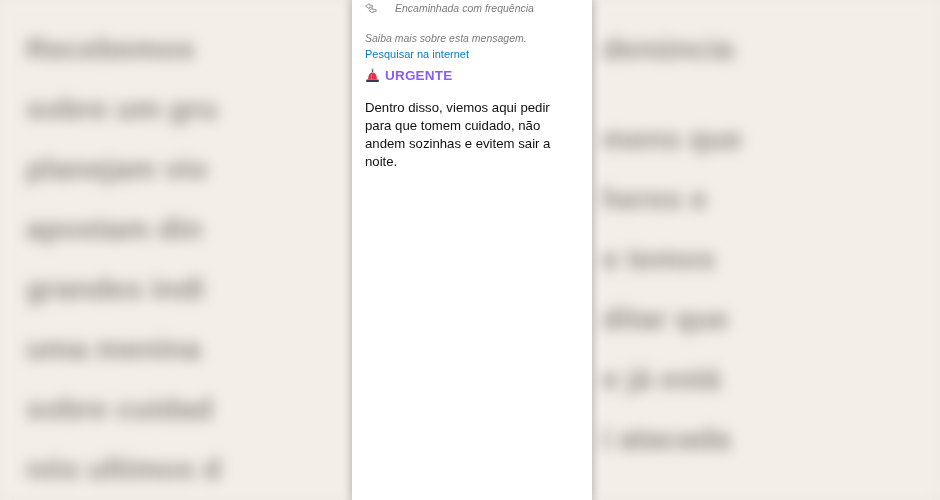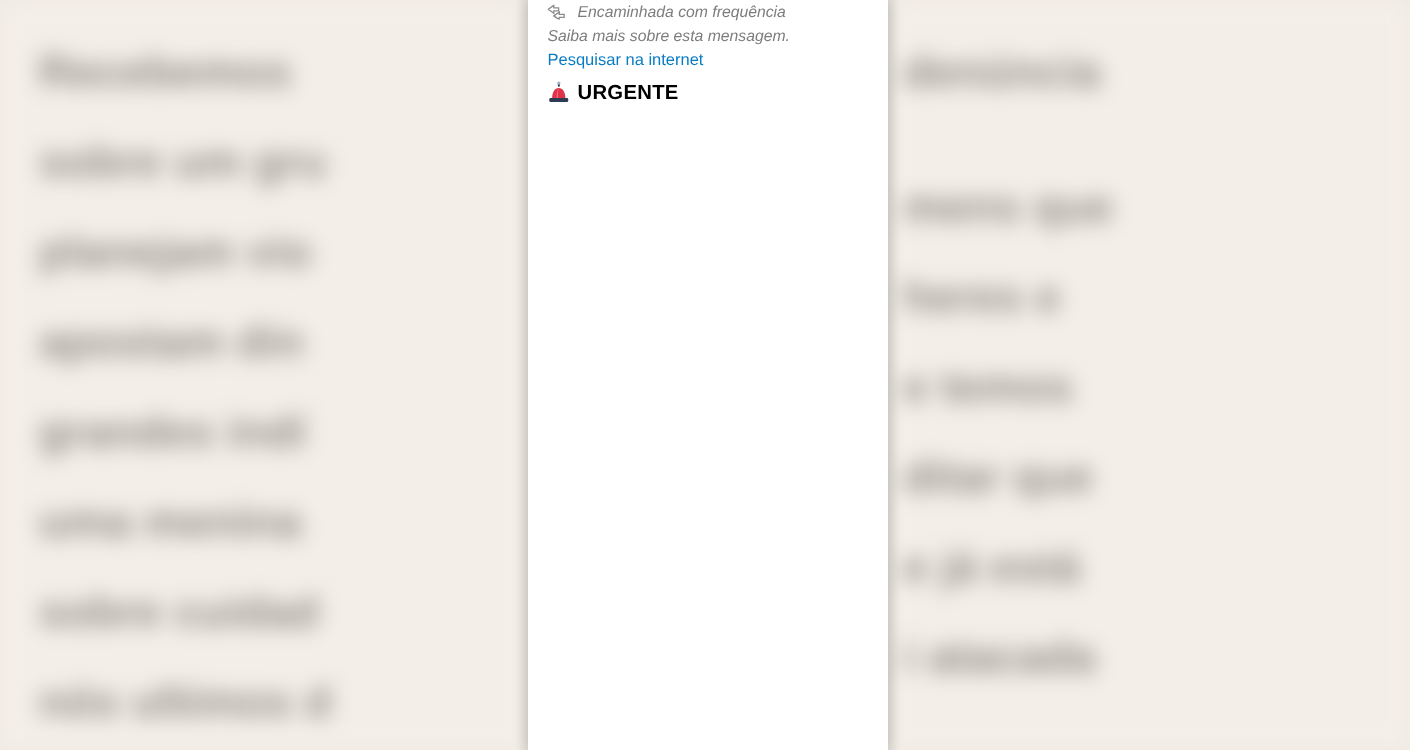--- a/index.html
+++ b/index.html
@@ -76,40 +76,40 @@
   }
   .panel-inner {
     padding: 0 13px 0 13px;
     box-sizing: border-box;
     width: 240px;
   }
 
   .fwd-row {
     display: flex;
     align-items: center;
-    gap: 8px;
+    gap: 18px;
     margin-top: 2px;
     color: #7d7d7d;
     font-size: 10.5px;
     font-style: italic;
   }
   .fwd-icon {
     display: inline-block;
     width: 12px;
     height: 10px;
     position: relative;
     flex: 0 0 auto;
   }
   .fwd-icon svg { display: block; }
 
   .learn-more {
     color: #7d7d7d;
     font-size: 10.5px;
     font-style: italic;
-    margin-top: 4px;
+    margin-top: 18px;
     line-height: 1.15;
   }
 
   .search-link {
     color: #0a7cc4;
     font-size: 11px;
     margin-top: 4px;
     line-height: 1.2;
     cursor: pointer;
   }
@@ -121,21 +121,21 @@
     margin-top: 7px;
   }
   .siren {
     width: 15px;
     height: 15px;
     flex: 0 0 auto;
   }
   .urgente-text {
     font-size: 13.5px;
     font-weight: 700;
-    color: #000000;
+    color: #8b5cf6;
     letter-spacing: .2px;
   }
 
   .body-text {
     margin-top: 16px;
     font-size: 13.2px;
     line-height: 1.37;
     color: #111111;
   }
   .body-text p { margin: 0 0 15px 0; }
@@ -211,19 +211,20 @@
             <path d="M3.1 11.4 C3.1 7.2 4.9 4.6 7.5 4.6 C10.1 4.6 11.9 7.2 11.9 11.4 Z" fill="#e0334a"></path>
             <path d="M6.1 11.4 C6.1 7.6 6.7 5.2 7.5 5.0 C7.0 6.6 6.9 8.6 7.0 11.4 Z" fill="#f2788a" opacity="0.85"></path>
             <rect x="6.9" y="1.3" width="1.3" height="2.6" rx="0.5" fill="#2f3b52"></rect>
             <circle cx="7.55" cy="1.4" r="1.1" fill="#9fb2c9"></circle>
           </svg>
         </span>
         <span class="urgente-text">URGENTE</span>
       </div>
 
       <div class="body-text">
+        <p> Dentro disso, viemos aqui pedir para que tomem cuidado, não andem sozinhas e evitem sair a noite.</p>
       </div>
 
     </div>
     <div class="panel-scroll"></div>
   </div>
 
 </div>
 
 </body></html>

